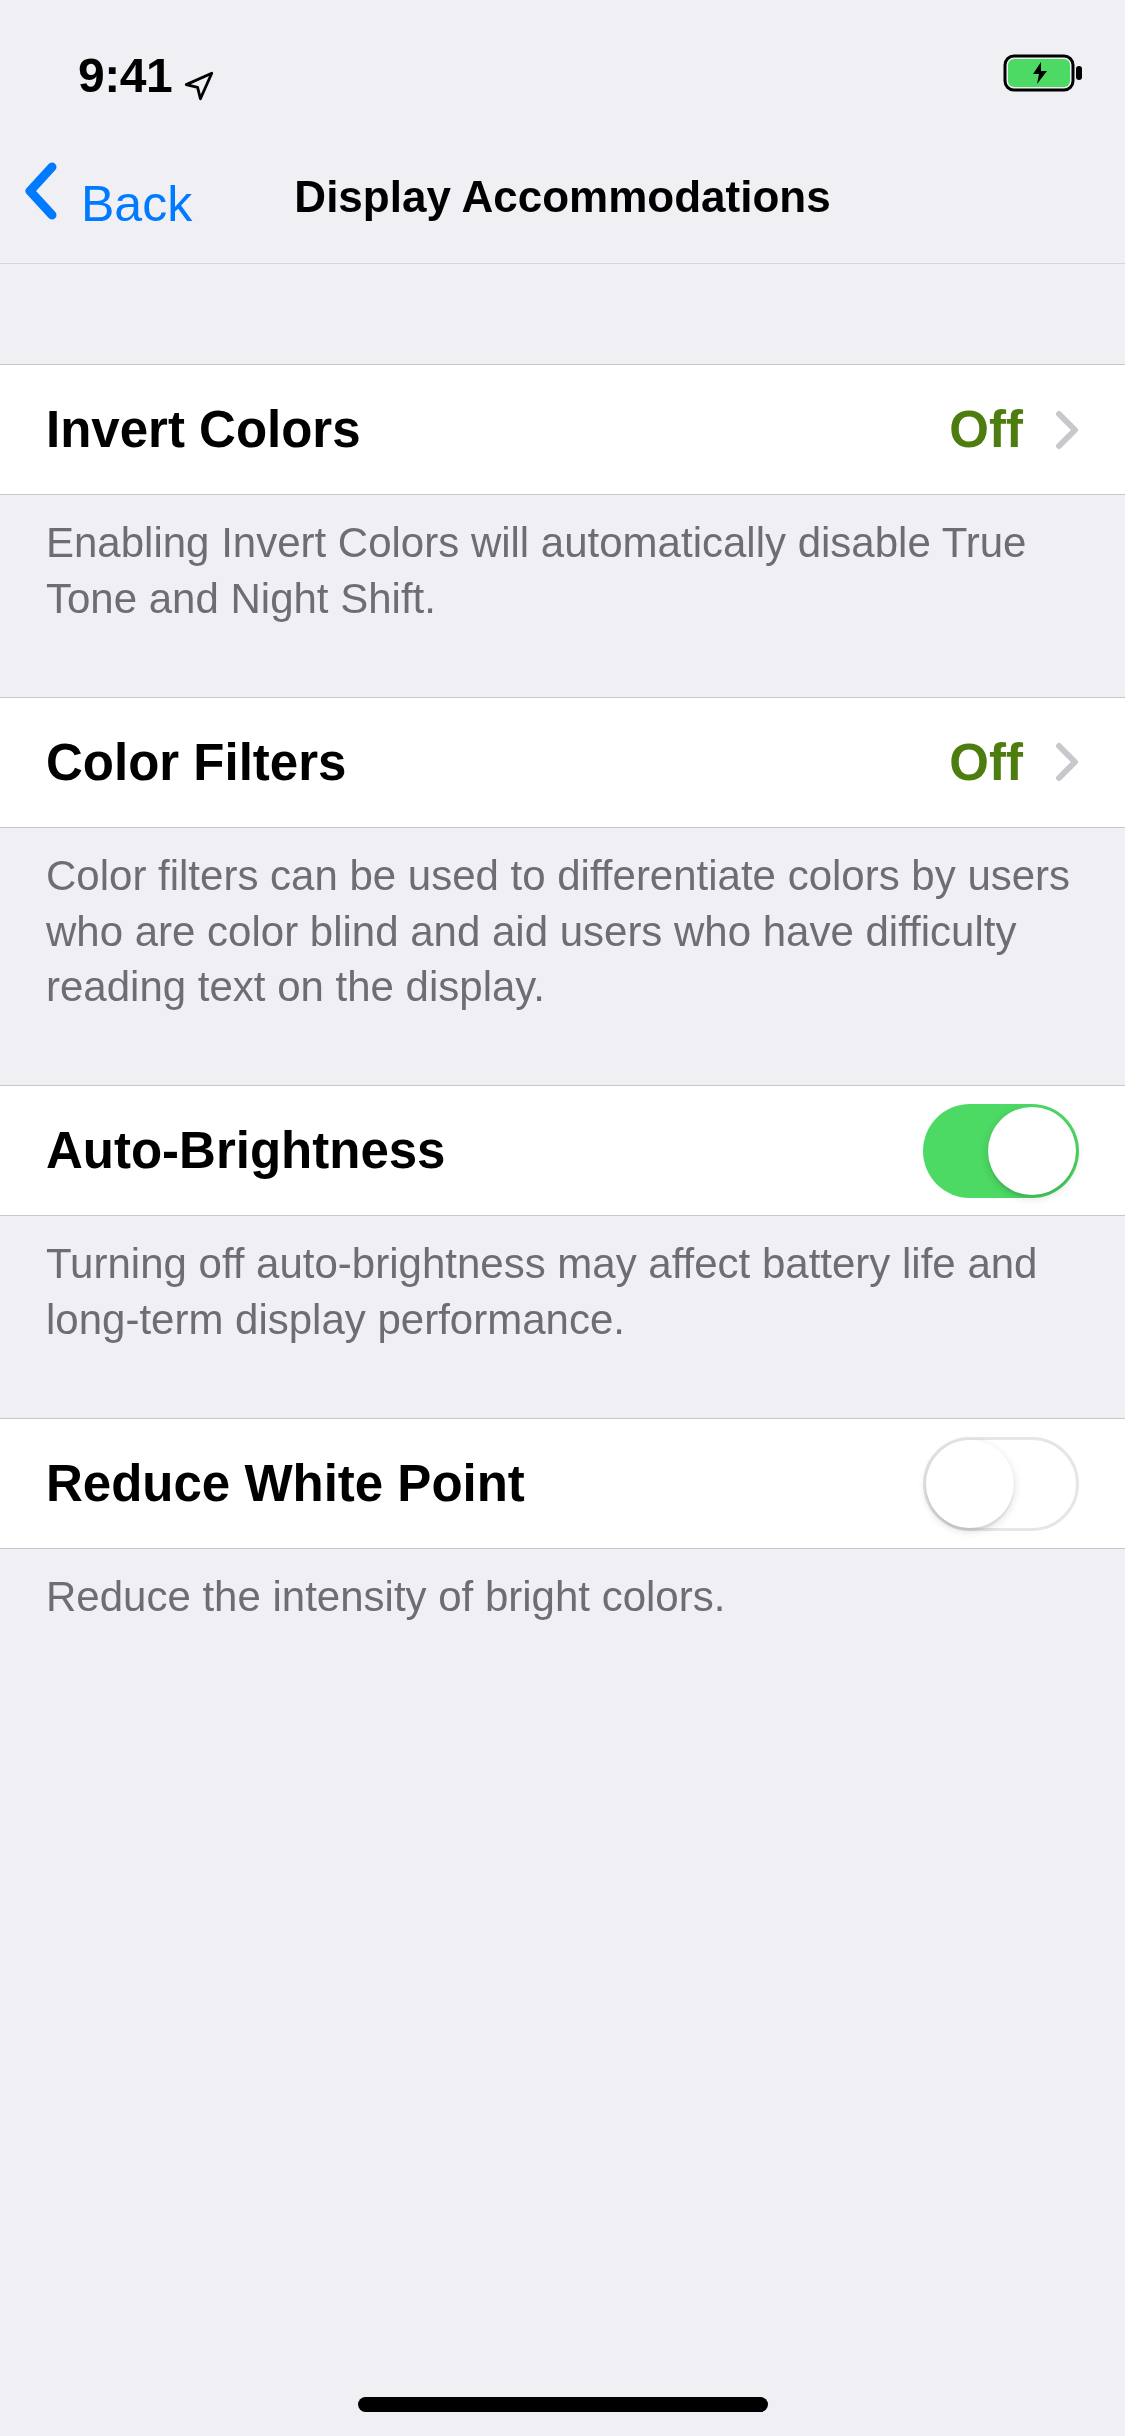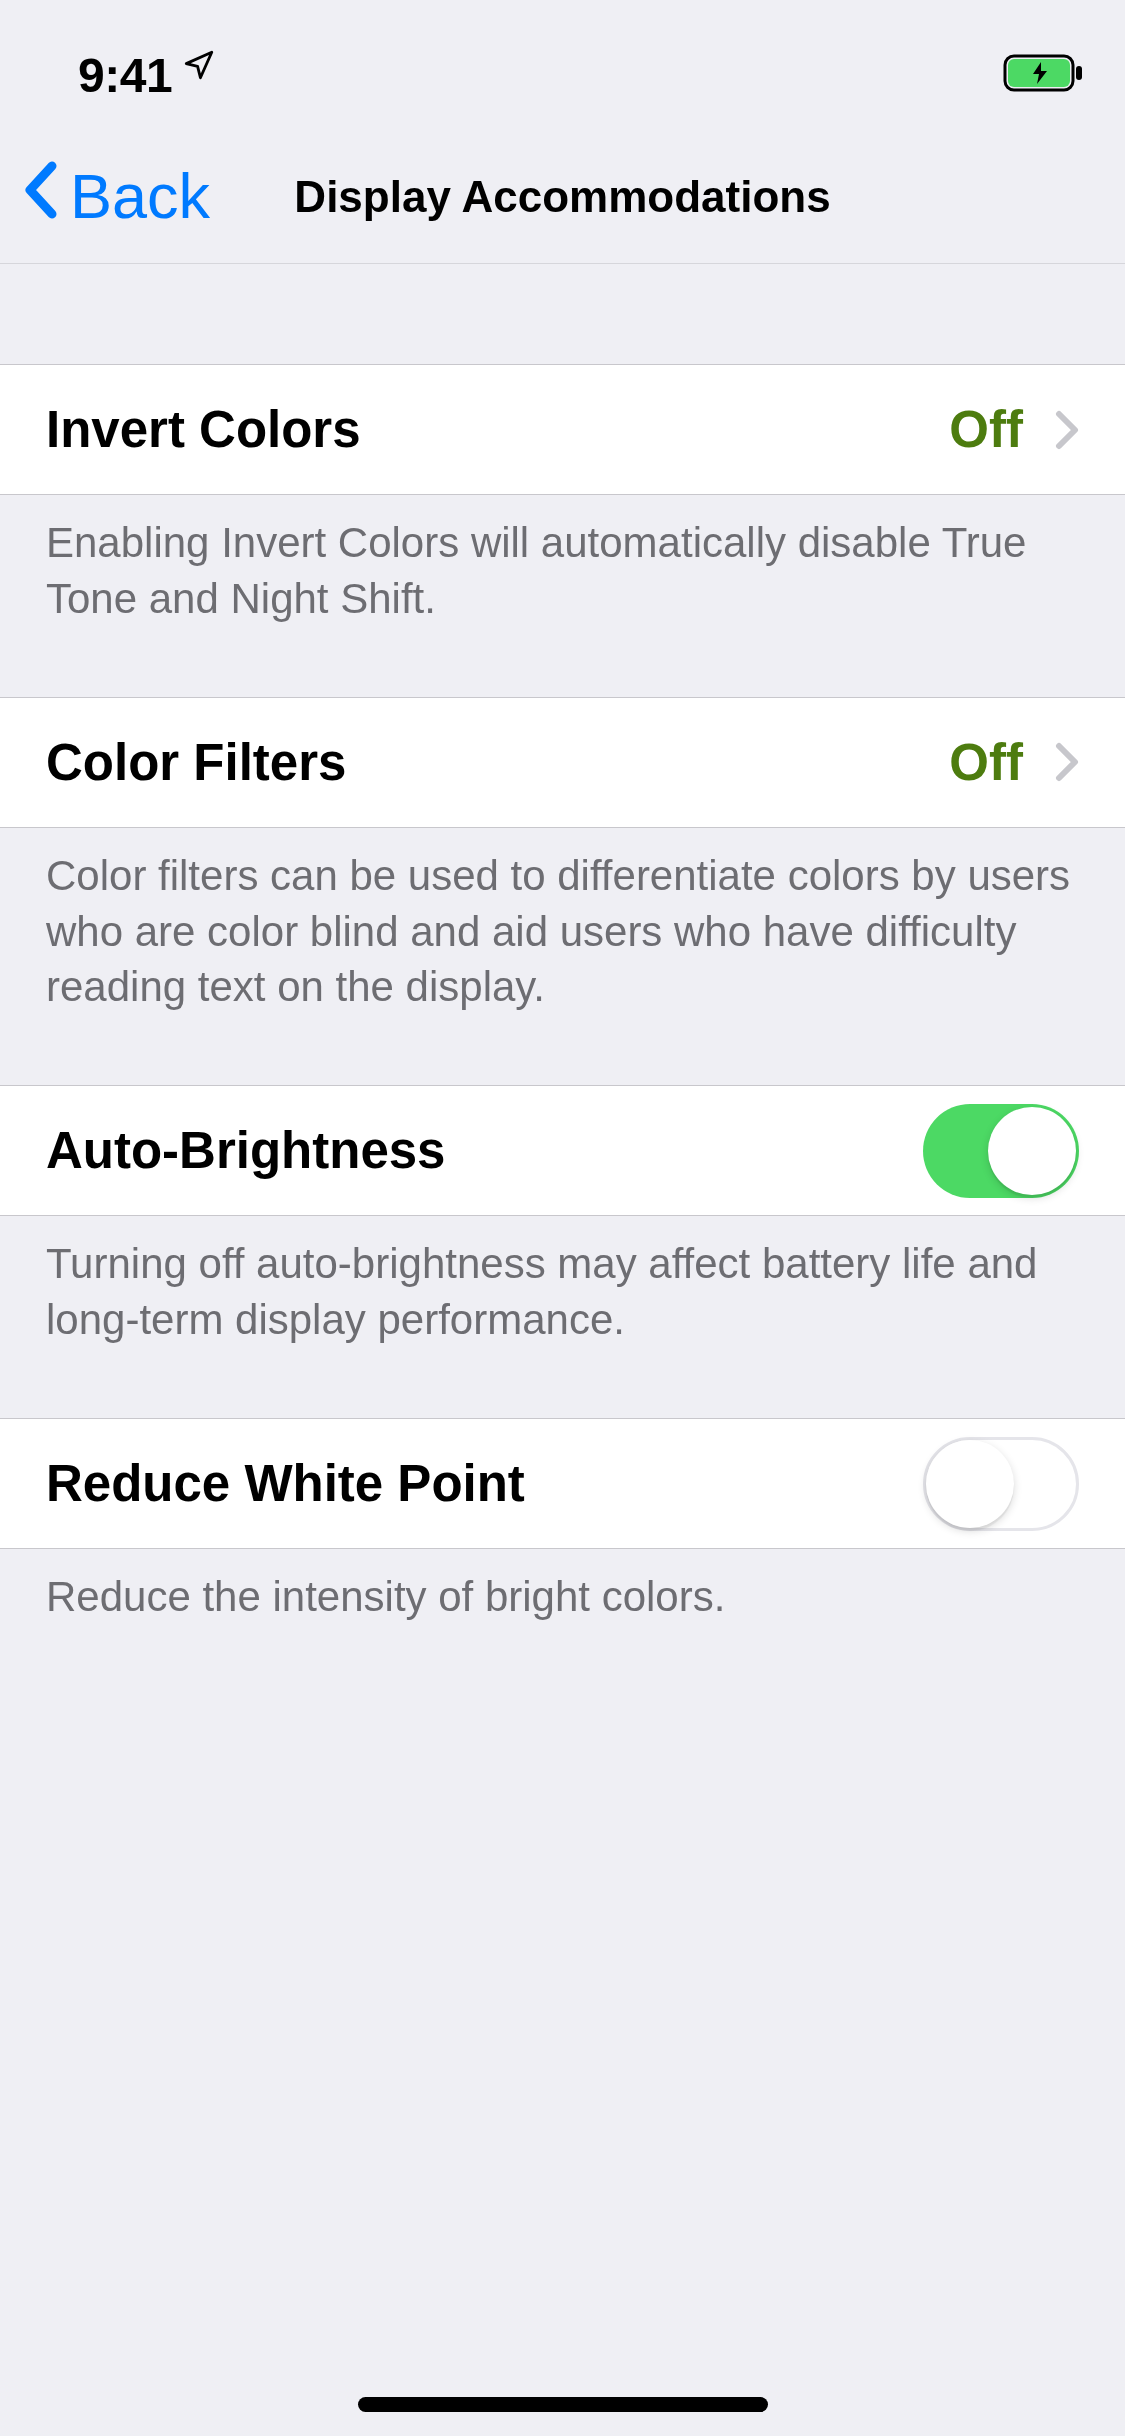--- a/index.html
+++ b/index.html
@@ -18,21 +18,21 @@
     }
     .status-bar {
       height: 130px;
       display: flex;
       align-items: center;
       justify-content: space-between;
       padding: 20px 40px 0 78px;
     }
     .status-left {
       display: flex;
-      align-items: flex-start;
+      align-items: flex-end;
       gap: 10px;
     }
     .status-time {
       font-size: 48px;
       font-weight: 600;
       color: #000;
       letter-spacing: -0.5px;
     }
     .location-icon {
       display: inline-flex;
@@ -44,26 +44,26 @@
     .nav-bar {
       height: 134px;
       display: flex;
       align-items: center;
       padding: 0 20px;
       position: relative;
       border-bottom: 1px solid rgba(0,0,0,0.1);
     }
     .back-button {
       display: flex;
-      align-items: flex-start;
+      align-items: flex-end;
       color: #007aff;
-      font-size: 63px;
+      font-size: 50px;
       position: absolute;
       left: 22px;
-      gap: 10px;
+      gap: 21px;
     }
     .nav-title {
       position: absolute;
       left: 50%;
       transform: translateX(-50%);
       font-size: 44px;
       font-weight: 600;
       color: #000;
       white-space: nowrap;
     }

